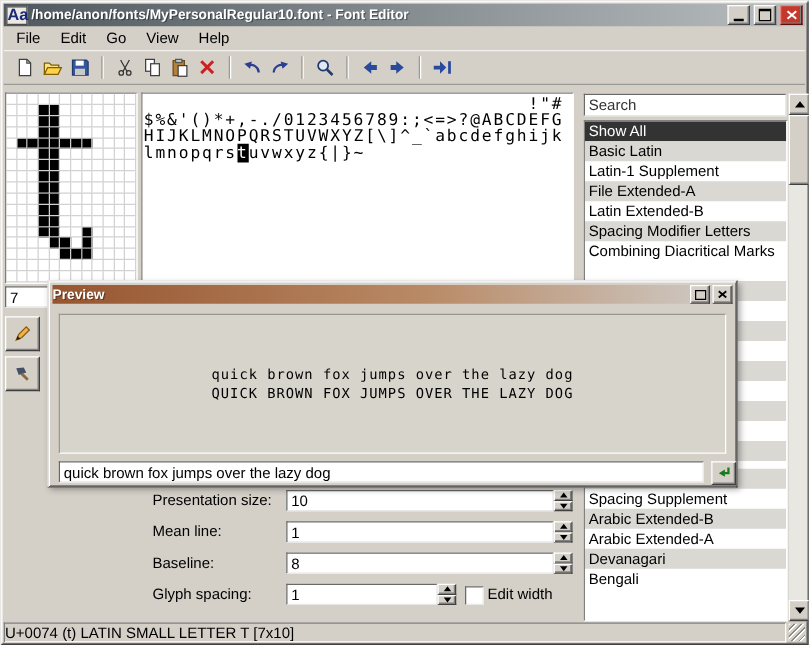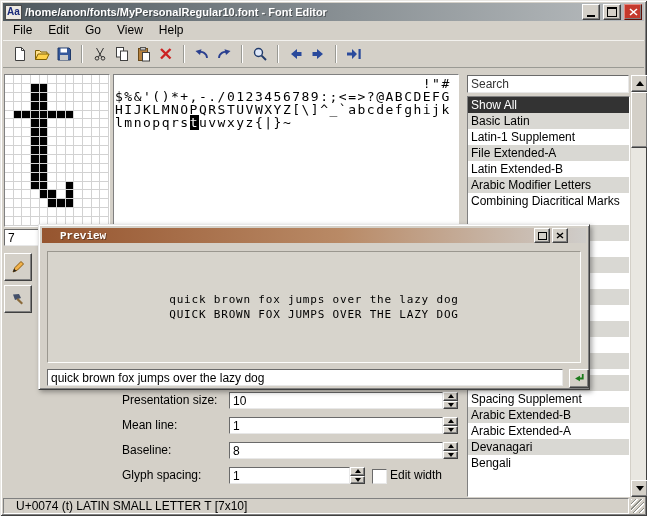--- a/index.html
+++ b/index.html
@@ -9,21 +9,21 @@
   .cc{display:flex;align-items:center;justify-content:center;}
   .raised{background:#d4d0c8;border:1px solid;border-color:#fff #404040 #404040 #fff;box-shadow:inset -1px -1px 0 #808080;}
   input{font-family:"Liberation Sans",sans-serif;font-size:12px;box-sizing:border-box;background:#fff;
     border:1px solid;border-color:#6a6a6a #e8e8e8 #e8e8e8 #6a6a6a;padding:0 3px;outline:none;}
   input::placeholder{color:#333;opacity:1;}
 
   
   .titlebar{position:absolute;left:3px;top:3px;right:3px;height:18px;display:flex;align-items:center;gap:3px;
     padding:0 2px;background:linear-gradient(90deg,#4e585e,#8b9296 55%,#b9bdbf);}
   .title-icon{width:15px;height:13px;background:#ece9e2;border:1px solid #4a4a4a;color:#1a2a7a;
-    font-weight:bold;font-size:10px;line-height:12px;text-align:center;flex:0 0 auto;}
+    font-weight:bold;font-size:13px;line-height:12px;text-align:center;flex:0 0 auto;}
   .title-text{flex:1;color:#fff;font-weight:bold;font-size:11px;white-space:nowrap;overflow:hidden;text-shadow:1px 1px 0 rgba(0,0,0,.4);}
   .tb-ctrl{width:16px;height:14px;flex:0 0 auto;}
   .tb-close{background:#c5392c;border-color:#e8897f #5e0f06 #5e0f06 #e8897f;}
   .glyph-min{width:8px;height:2px;background:#000;margin-top:8px;}
   .glyph-max{width:8px;height:7px;border:1px solid #000;border-top-width:2px;}
 
   
   .menubar{position:absolute;left:3px;top:21px;right:3px;height:19px;display:flex;padding-left:2px;}
   .menu-item{padding:2px 8px;}
 
@@ -69,22 +69,22 @@
   .sb-thumb{position:absolute;left:0;top:17px;width:15px;height:54px;}
   .arr{width:0;height:0;border-left:4px solid transparent;border-right:4px solid transparent;}
   .arr.up{border-bottom:5px solid #000;} .arr.down{border-top:5px solid #000;}
   .sarr{width:0;height:0;border-left:3px solid transparent;border-right:3px solid transparent;}
   .sarr.up{border-bottom:4px solid #000;} .sarr.down{border-top:4px solid #000;}
 
   
   .dialog{position:absolute;left:38px;top:224px;width:552px;height:166px;background:#d4d0c8;z-index:50;box-sizing:border-box;
     border:1px solid;border-color:#e8e8e8 #404040 #404040 #e8e8e8;
     box-shadow:inset 1px 1px 0 #fff, inset -1px -1px 0 #808080, 2px 2px 5px rgba(0,0,0,.35);}
-  .dlg-title{position:absolute;left:3px;top:3px;right:3px;height:15px;display:flex;align-items:center;gap:2px;padding:0 18px;
-    background:linear-gradient(90deg,#96552f,#b98a66 55%,#cfcdca);font-family:Liberation Mono, monospace;}
+  .dlg-title{position:absolute;left:3px;top:3px;right:3px;height:15px;display:flex;align-items:center;gap:2px;padding:0 0;
+    background:linear-gradient(90deg,#96552f,#b98a66 55%,#cfcdca);}
   .dlg-title-text{flex:1;color:#fff;font-weight:bold;font-size:11px;text-shadow:1px 1px 0 rgba(0,0,0,.35);}
   .dlg-btn{width:14px;height:13px;flex:0 0 auto;}
   .dlg-max{width:7px;height:6px;border:1px solid #000;}
   .preview-box{position:absolute;left:8px;top:26px;width:534px;height:112px;background:#d7d4cc;box-sizing:border-box;
     border:1px solid;border-color:#9a978f #fdfdfb #fdfdfb #9a978f;
     display:flex;flex-direction:column;align-items:center;justify-content:center;gap:2px;
     font-family:"DejaVu Sans Mono",monospace;font-size:11px;letter-spacing:.8px;}
   .dlg-input{position:absolute;left:8px;top:144px;width:516px;height:17px;}
   .dlg-apply{position:absolute;left:530px;top:144px;width:18px;height:17px;}
   .dlg-apply svg{width:13px;height:13px;}
@@ -93,21 +93,21 @@
   .mlabel{position:absolute;left:122px;height:17px;line-height:17px;}
   .mfield{position:absolute;left:229px;height:17px;display:flex;}
   .mfield input{flex:1;height:17px;min-width:0;}
   .spin{width:15px;height:17px;display:flex;flex-direction:column;flex:0 0 auto;}
   .spin > div{flex:1;}
   .checkbox{position:absolute;left:372px;width:13px;height:13px;background:#fff;
     border:1px solid;border-color:#6a6a6a #e8e8e8 #e8e8e8 #6a6a6a;}
   .cbx-label{position:absolute;left:390px;height:17px;line-height:17px;}
 
   
-  .statusbar{position:absolute;left:3px;right:18px;bottom:2px;height:16px;line-height:15px;padding-left:12px;
+  .statusbar{position:absolute;left:3px;right:18px;bottom:2px;height:16px;line-height:15px;padding-left:0;
     border:1px solid;border-color:#808080 #fff #fff #808080;box-sizing:border-box;white-space:nowrap;overflow:hidden;}
   .grip{position:absolute;right:3px;bottom:3px;width:13px;height:14px;
     background:repeating-linear-gradient(135deg,#fff 0 1px,#d4d0c8 1px 3px,#8a8a84 3px 4px);}
 </style>
 </head>
 <body>
 
 <div class="screen">
 
   <div class="titlebar">
@@ -450,21 +450,21 @@
   </div>
 
   <input class="search" placeholder="Search" style="">
   <div class="blocklist">
     <ul class="top-list">
       <li class="selected">Show All</li>
       <li>Basic Latin</li>
       <li>Latin-1 Supplement</li>
       <li>File Extended-A</li>
       <li>Latin Extended-B</li>
-      <li>Arabic Modifier Letters</li>
+      <li>Spacing Modifier Letters</li>
       <li>Combining Diacritical Marks</li>
     </ul>
     <div class="list-filler"></div>
     <ul class="bottom-list">
       <li>Mandaic</li>
       <li>Spacing Supplement</li>
       <li>Arabic Extended-B</li>
       <li>Arabic Extended-A</li>
       <li>Devanagari</li>
       <li>Bengali</li>

